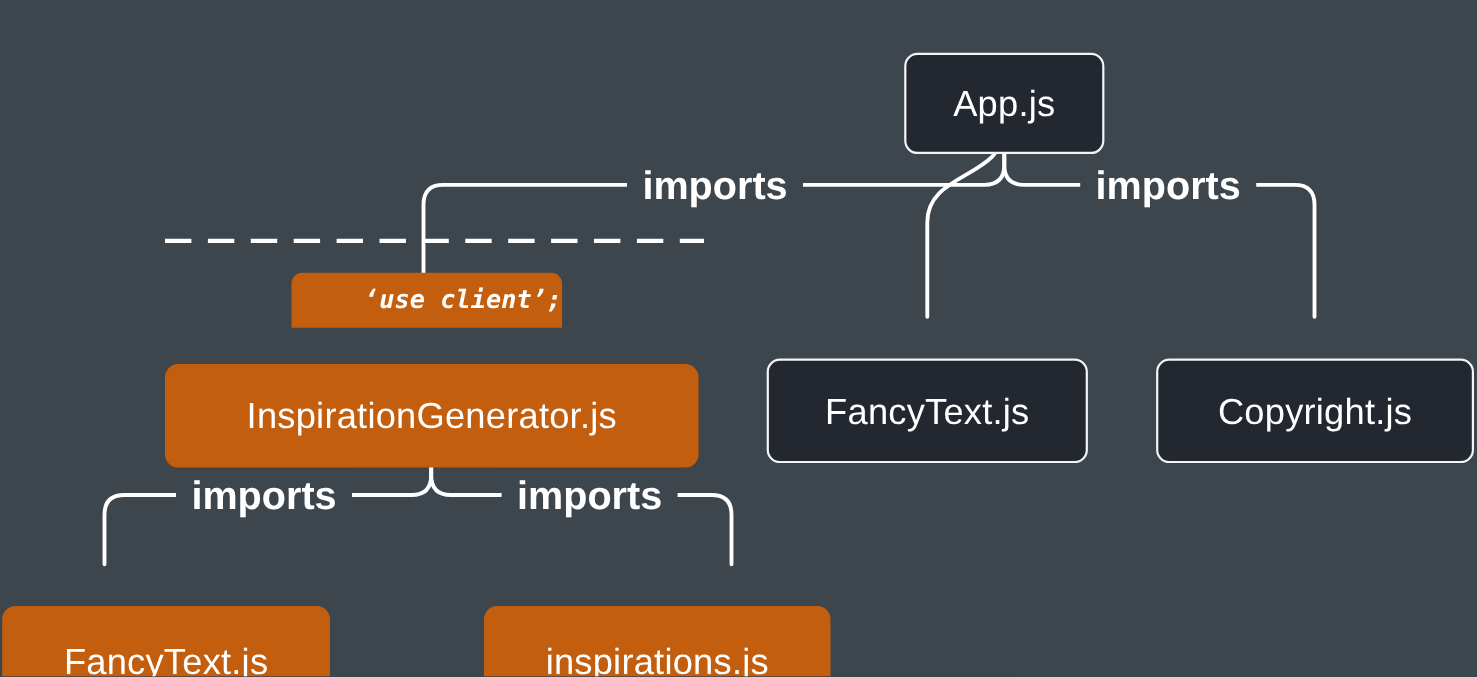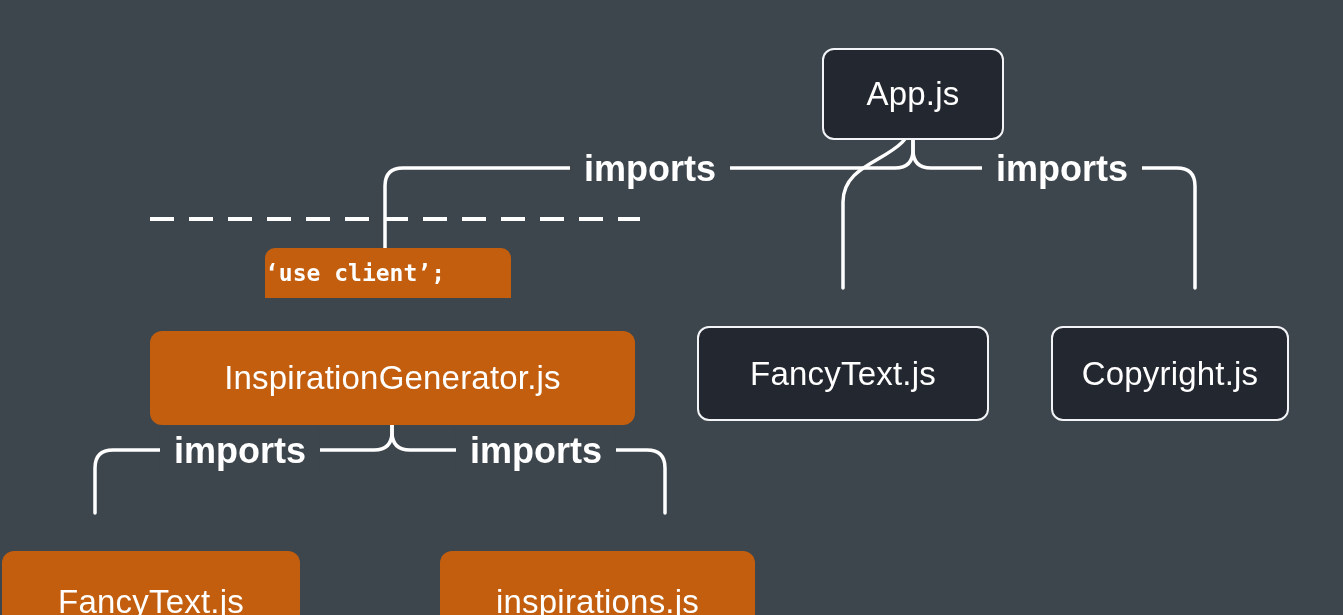--- a/index.html
+++ b/index.html
@@ -58,23 +58,24 @@
     left: 265px; top: 248px;
     width: 246px; height: 50px;
     background: var(--client-node-fill, #C25E0E);
     border-radius: 10px 10px 0 0;
     color: var(--label-text, #FFFFFF);
     font-family: "DejaVu Sans Mono", monospace;
     font-size: 23px;
     font-weight: 600;
     display: flex;
     align-items: center;
-    justify-content: flex-start;
+    justify-content: flex-end;
     z-index: 1;
     white-space: nowrap;
+    font-style: italic;
   }
   .edge-label {
     position: absolute;
     transform: translate(-50%, -50%);
     background: var(--bg, #3E464D);
     color: var(--label-text, #FFFFFF);
     font-size: 36px;
     font-weight: 600;
     padding: 3px 14px;
     z-index: 3;
@@ -112,21 +113,21 @@
   </div>
 
   <div class="node client" style="left:150px; top:291px; width:485px; height:94px;">
     <span>InspirationGenerator.js</span>
   </div>
 
   <div class="node server" style="left:697px; top:286px; width:292px; height:95px;">
     <span>FancyText.js</span>
   </div>
 
-  <div class="node server" style="left:1051px; top:286px; width:238px; height:95px;">
+  <div class="node server" style="left:1051px; top:286px; width:289px; height:95px;">
     <span>Copyright.js</span>
   </div>
 
   <div class="node client" style="left:2px; top:511px; width:298px; height:101px;">
     <span>FancyText.js</span>
   </div>
 
   <div class="node client" style="left:440px; top:511px; width:315px; height:101px;">
     <span>inspirations.js</span>
   </div>

